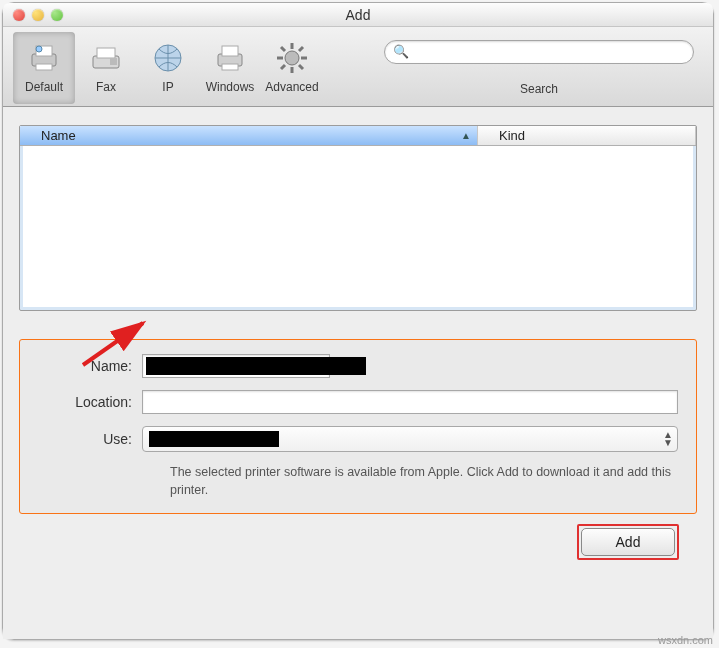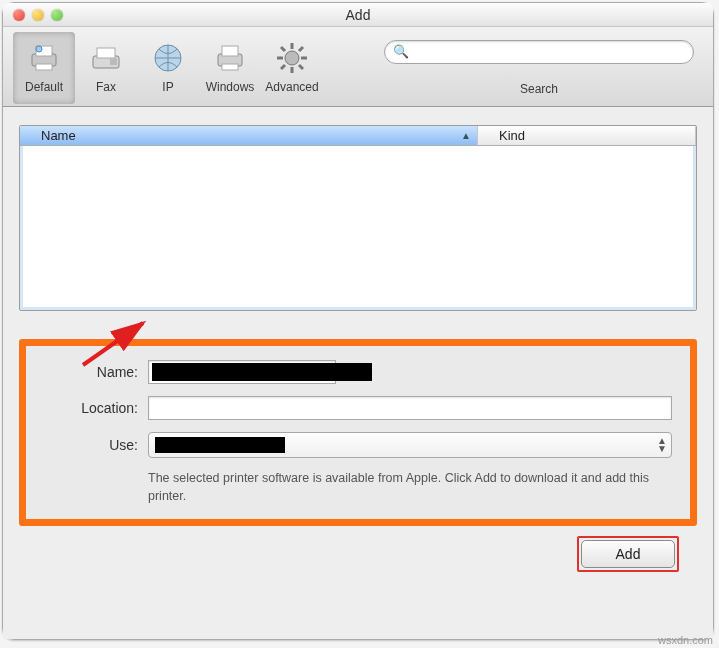--- a/index.html
+++ b/index.html
@@ -114,21 +114,21 @@
 .cell-kind { flex: 1; }
 .redact-bar { display: inline-block; background: #000; height: 16px; width: 190px; vertical-align: middle;}
 
 .arrow-annot {
   position: absolute; left: 70px; top: 208px; pointer-events: none;
 }
 .arrow-annot svg { width: 90px; height: 60px; }
 
 .form-panel {
   margin-top: 28px;
-  border: 7px solid #f97316;
+  border: 1px solid #f97316;
   background: #eaeaea;
   border-radius: 3px;
   padding: 14px 18px 14px 18px;
 }
 .form-row { display: flex; align-items: center; margin-bottom: 12px; }
 .form-row label {
   width: 94px; text-align: right; margin-right: 10px;
   font-size: 14px; color: #333;
 }
 .form-row input[type=text] {
@@ -138,21 +138,21 @@
 }
 .form-row .select {
   flex: 1; height: 26px; border: 1px solid #a8a8a8;
   background: linear-gradient(#fdfdfd,#f0f0f0);
   border-radius: 4px;
   display: flex; align-items: center; padding: 0 6px;
   position: relative;
 }
 .select .redact-sel { background:#000; width:130px; height:16px; }
 .select .stepper { position: absolute; right: 4px; font-size: 10px; color: #555; line-height: 8px; text-align: center;}
-.hint-row { display: flex; }
+.hint-row { display: flex; gap: 28px; }
 .hint-row .spacer { width: 104px; flex: 0 0 104px; }
 .hint-text { font-size: 12.5px; color: #555; line-height: 1.4; }
 
 .footer {
   display: flex; justify-content: flex-end; padding: 10px 18px 14px 0;
 }
 .add-btn {
   width: 94px; height: 28px;
   background: linear-gradient(#fdfdfd,#e4e4e4);
   border: 1px solid #8a8a8a; border-radius: 5px;

